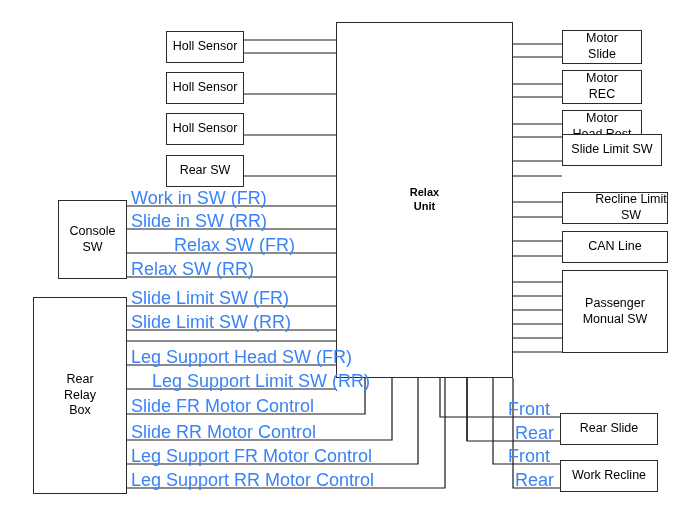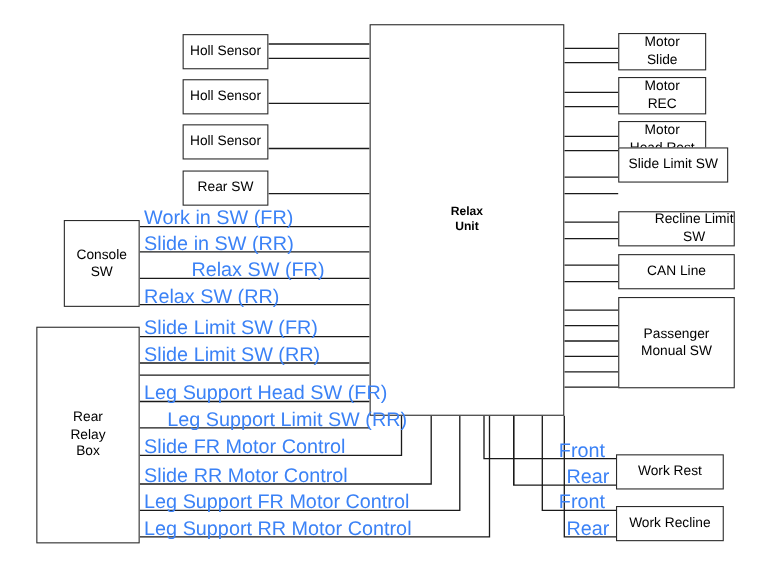--- a/index.html
+++ b/index.html
@@ -130,21 +130,21 @@
 Slide</div>
       <div class="node-box" style="left: 562px; top: 70px; width: 80px; height: 34px;">Motor
 REC</div>
       <div class="node-box" style="left: 562px; top: 110px; width: 80px; height: 34px;">Motor
 Head Rest</div>
       <div class="node-box" style="left: 562px; top: 134px; width: 100px; height: 32px;">Slide Limit SW</div>
       <div class="node-box" style="left: 562px; top: 192px; width: 106px; height: 32px; padding-left: 32px;">Recline Limit SW</div>
       <div class="node-box" style="left: 562px; top: 231px; width: 106px; height: 32px;">CAN Line</div>
       <div class="node-box" style="left: 562px; top: 270px; width: 106px; height: 83px;">Passenger
 Monual SW</div>
-      <div class="node-box" style="left: 560px; top: 413px; width: 98px; height: 32px;">Work Rest</div>
+      <div class="node-box" style="left: 560px; top: 413px; width: 98px; height: 32px;">Rear Slide</div>
       <div class="node-box" style="left: 560px; top: 460px; width: 98px; height: 32px;">Work Recline</div>
     </div>
   <div id="left-labels-layer">
       <div class="wire-label" style="left: 131px; top: 188px;">Work in SW (FR)</div>
       <div class="wire-label" style="left: 131px; top: 211px;">Slide in SW (RR)</div>
       <div class="wire-label" style="left: 131px; top: 235px; margin-left: 43px;">Relax SW (FR)</div>
       <div class="wire-label" style="left: 131px; top: 259px;">Relax SW (RR)</div>
       <div class="wire-label" style="left: 131px; top: 288px;">Slide Limit SW (FR)</div>
       <div class="wire-label" style="left: 131px; top: 312px;">Slide Limit SW (RR)</div>
       <div class="wire-label" style="left: 131px; top: 347px;">Leg Support Head SW (FR)</div>

